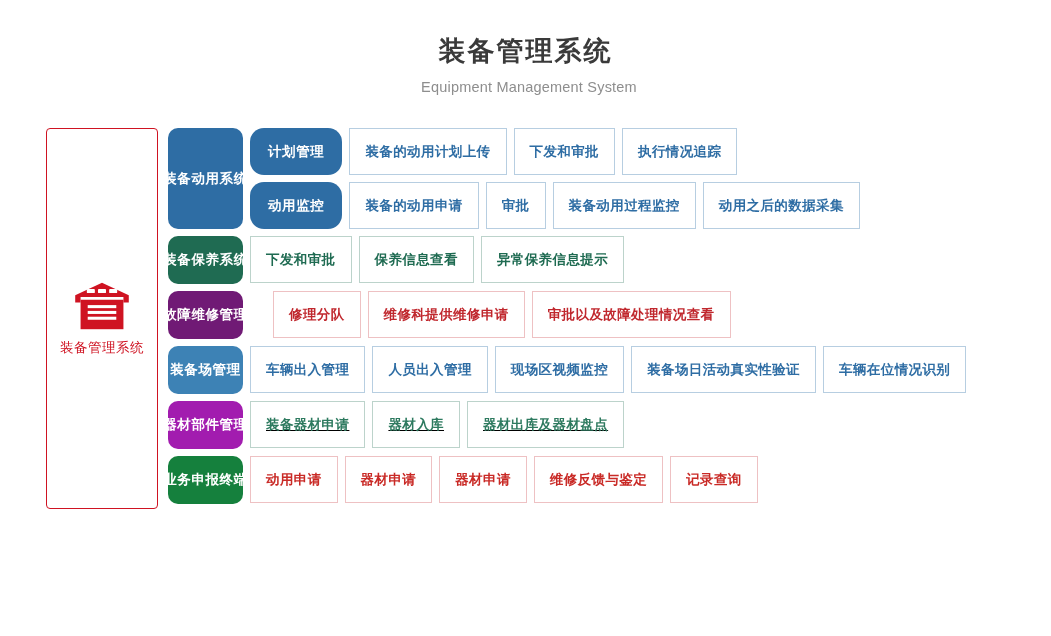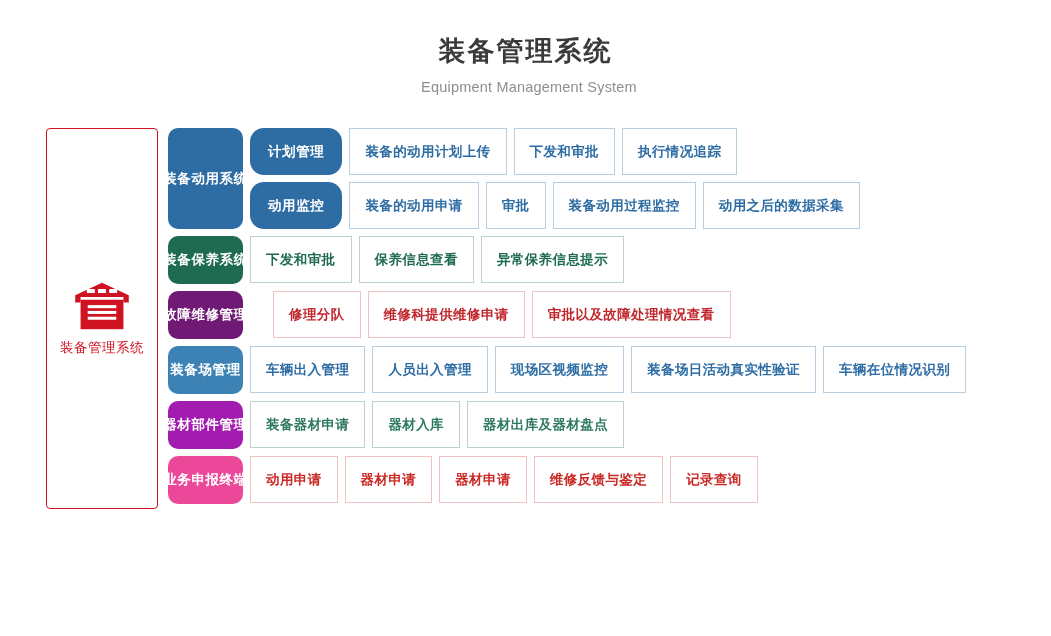--- a/index.html
+++ b/index.html
@@ -154,21 +154,21 @@
 
   .t-green  .row-head, .t-green  .sub-head { background: #1f6b52; }
   .t-green  .leaf { border-color: #bcd3cb; color: #1f6b52; }
 
   .t-green2 .row-head, .t-green2 .sub-head { background: #a21caf; }
   .t-green2 .leaf { border-color: #bcd3cb; color: #2d7a5f; }
 
   .t-red    .row-head, .t-red    .sub-head { background: #701a75; }
   .t-red    .leaf { border-color: #eec1c3; color: #c0272d; }
 
-  .t-red2   .row-head, .t-red2   .sub-head { background: #ec4899; }
+  .t-red2   .row-head, .t-red2   .sub-head { background: #15803d; }
   .t-red2   .leaf { border-color: #eec1c3; color: #c92a26; }
 </style>
 </head>
 <body>
 
 <div id="header">
   <div id="page-title">装备管理系统</div>
   <div id="page-subtitle">Equipment Management System</div>
 </div>
 
@@ -235,21 +235,21 @@
           <div class="leaf">人员出入管理</div>
           <div class="leaf">现场区视频监控</div>
           <div class="leaf">装备场日活动真实性验证</div>
           <div class="leaf">车辆在位情况识别</div>
         </div>
       </div>
     </div>
     <div class="row t-green2" style="height: 48px;">
       <div class="row-head">器材部件管理</div>
       <div class="row-body">
-        <div class="subrow" style="height: 47px;">
+        <div class="subrow" style="height: 47px; text-decoration: underline;">
           <div class="leaf">装备器材申请</div>
           <div class="leaf">器材入库</div>
           <div class="leaf">器材出库及器材盘点</div>
         </div>
       </div>
     </div>
     <div class="row t-red2" style="height: 48px;">
       <div class="row-head">业务申报终端</div>
       <div class="row-body">
         <div class="subrow" style="height: 47px;">

